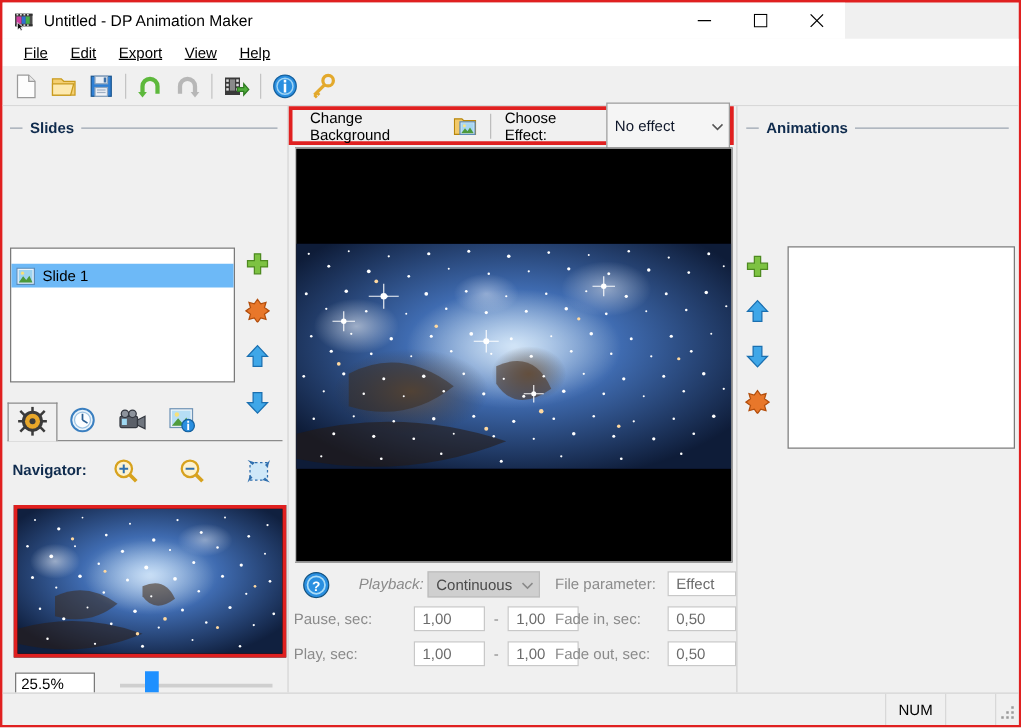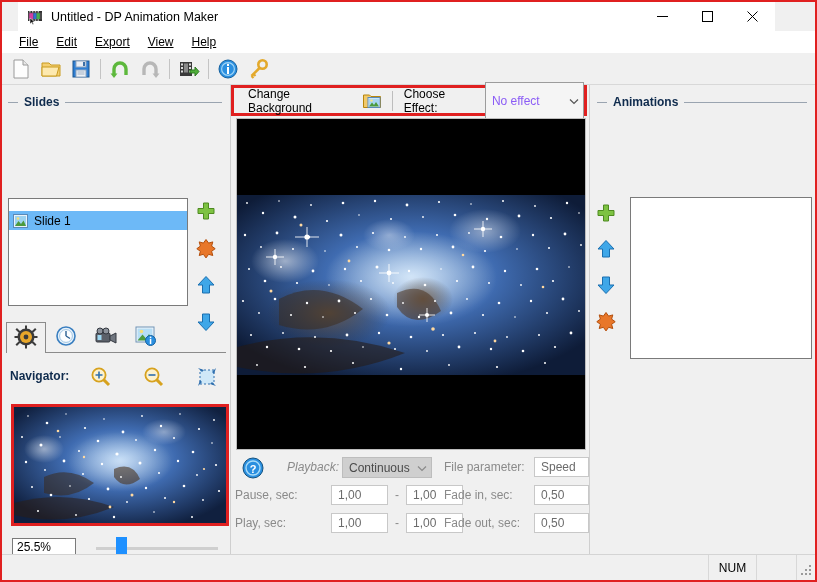--- a/index.html
+++ b/index.html
@@ -13,21 +13,21 @@
   #app {
     position: relative;
     width: 817px; height: 582px;
     border: 2px solid #e02020;
     background: #f0f0f0;
     overflow: hidden;
   }
 
   
   #titlebar {
-    position: absolute; left: 16px; top: 0; width: 757px; height: 29px;
+    position: absolute; left: 0; top: 0; width: 674px; height: 29px;
     background: #ffffff;
     display: flex; align-items: center;
   }
   #app-icon {
     width: 16px; height: 16px; margin-left: 9px; margin-right: 8px;
     position: relative; flex: 0 0 auto;
   }
   #title-text {
     font-size: 12.5px; color: #000; white-space: nowrap;
   }
@@ -155,21 +155,21 @@
     border: 3px solid #e02020;
     display: flex; align-items: center;
   }
   #effectbar .lbl { font-size: 12px; color: #000; }
   #bg-icon { width: 18px; height: 17px; margin-left: 10px; }
   .vsep { width: 1px; height: 20px; background: #bdbdbd; margin: 0 11px; }
   #effect-select {
     width: 103px; height: 38px; background: #f5f5f5;
     border: 1px solid #9c9c9c;
     display: flex; align-items: center; justify-content: space-between;
-    padding: 0 4px 0 6px; font-size: 12px; color: #8b5cf6;
+    padding: 0 4px 0 6px; font-size: 12px; color: #0f172a;
   }
 
   #canvas {
     position: absolute; left: 5px; top: 33px; width: 350px; height: 332px;
     background: #000; border: 1px solid #bdbdbd;
     overflow: hidden;
   }
   #canvas-img {
     position: absolute; left: 0; top: 76px; width: 348px; height: 180px;
     overflow: hidden; background: #0d1636;
@@ -792,21 +792,21 @@
       <span class="pp-field" style="left:100px; top:28px; width:57px;">1,00</span>
       <span class="pp-dash" style="left:164px; top:31px;">-</span>
       <span class="pp-field" style="left:175px; top:28px; width:57px;">1,00</span>
 
       <span class="pp-lbl" style="left:4px; top:59px;">Play, sec:</span>
       <span class="pp-field" style="left:100px; top:56px; width:57px;">1,00</span>
       <span class="pp-dash" style="left:164px; top:59px;">-</span>
       <span class="pp-field" style="left:175px; top:56px; width:57px;">1,00</span>
 
       <span class="pp-lbl" style="left:213px; top:3px;">File parameter:</span>
-      <span class="pp-field" style="left:303px; top:0px; width:55px;">Speed</span>
+      <span class="pp-field" style="left:303px; top:0px; width:55px;">Effect</span>
 
       <span class="pp-lbl" style="left:213px; top:31px;">Fade in, sec:</span>
       <span class="pp-field" style="left:303px; top:28px; width:55px;">0,50</span>
 
       <span class="pp-lbl" style="left:213px; top:59px;">Fade out, sec:</span>
       <span class="pp-field" style="left:303px; top:56px; width:55px;">0,50</span>
     </div>
   </div>
 
   <div class="splitter-v" style="left:587px;"></div>

